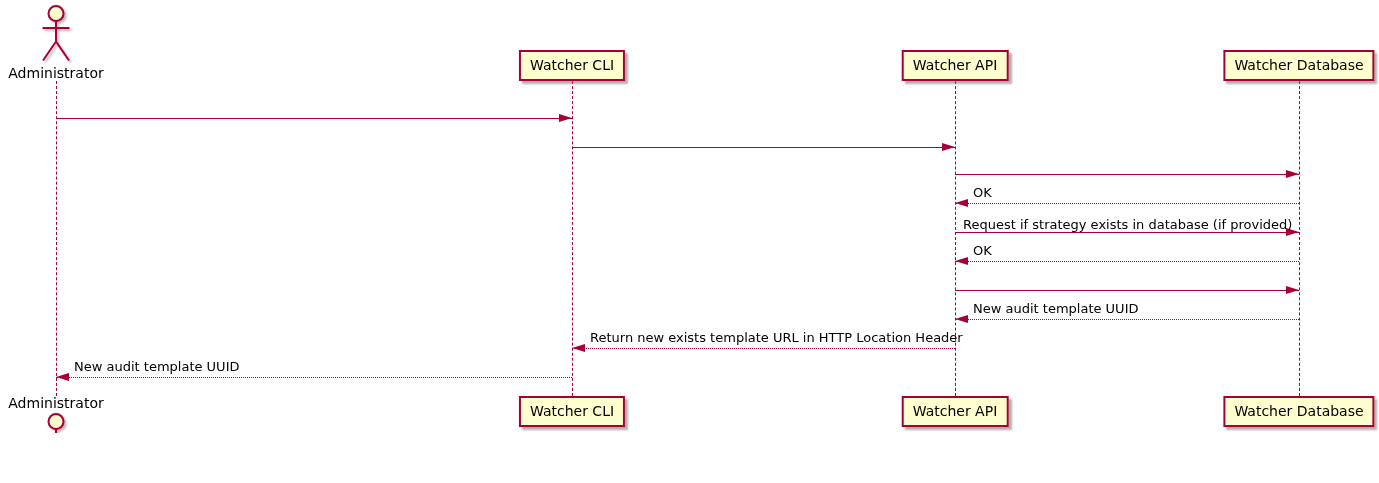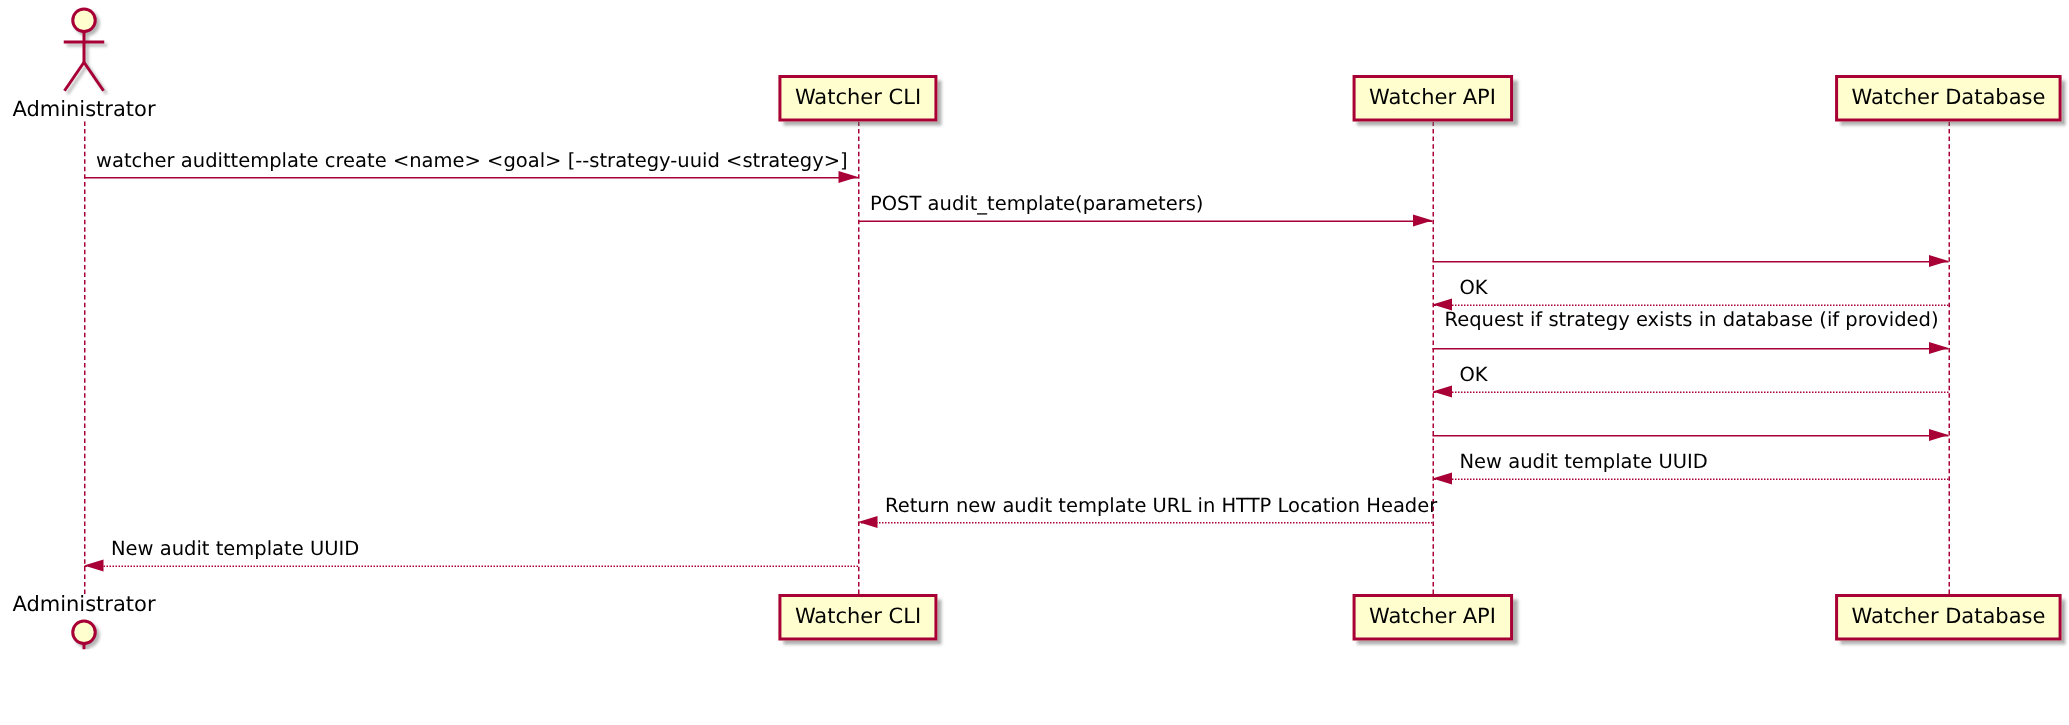--- a/index.html
+++ b/index.html
@@ -91,39 +91,37 @@
     <div class="pbox" style="left: 572px; top: 50px; background: rgb(254, 254, 206); border-color: rgb(168, 0, 54);">Watcher CLI</div>
     <div class="pbox" style="left: 572px; top: 396px; background: rgb(254, 254, 206); border-color: rgb(168, 0, 54);">Watcher CLI</div>
     <div class="lifeline" style="left: 955px; top: 81px; height: 315px; border-left: 1px dashed rgb(168, 0, 54);"></div>
     <div class="pbox" style="left: 955px; top: 50px; background: rgb(254, 254, 206); border-color: rgb(168, 0, 54);">Watcher API</div>
     <div class="pbox" style="left: 955px; top: 396px; background: rgb(254, 254, 206); border-color: rgb(168, 0, 54);">Watcher API</div>
     <div class="lifeline" style="left: 1299px; top: 81px; height: 315px; border-left: 1px dashed rgb(168, 0, 54);"></div>
     <div class="pbox" style="left: 1299px; top: 50px; background: rgb(254, 254, 206); border-color: rgb(168, 0, 54);">Watcher Database</div>
     <div class="pbox" style="left: 1299px; top: 396px; background: rgb(254, 254, 206); border-color: rgb(168, 0, 54);">Watcher Database</div>
     <div class="msg-line" style="left: 56px; top: 118px; width: 516px; border-top: 1px solid rgb(168, 0, 54);"></div>
     <div class="arrow" style="top: 114px; left: 559px; border-left: 13px solid rgb(168, 0, 54);"></div>
-    <div class="msg-label" style="left: 64px; top: 101px;">watcher audittemplate create &lt;name&gt; &lt;goal&gt; [--strategy-uuid &lt;strategy&gt;]</div>
     <div class="msg-line" style="left: 572px; top: 147px; width: 383px; border-top: 1px solid rgb(168, 0, 54);"></div>
     <div class="arrow" style="top: 143px; left: 942px; border-left: 13px solid rgb(168, 0, 54);"></div>
-    <div class="msg-label" style="left: 580px; top: 130px;">POST audit_template(parameters)</div>
     <div class="msg-line" style="left: 955px; top: 174px; width: 344px; border-top: 1px solid rgb(168, 0, 54);"></div>
     <div class="arrow" style="top: 170px; left: 1286px; border-left: 13px solid rgb(168, 0, 54);"></div>
     <div class="msg-line" style="left: 955px; top: 203px; width: 344px; border-top: 1px dotted rgb(168, 0, 54);"></div>
     <div class="arrow" style="top: 199px; left: 955px; border-right: 13px solid rgb(168, 0, 54);"></div>
     <div class="msg-label" style="left: 973px; top: 186px;">OK</div>
     <div class="msg-line" style="left: 955px; top: 232px; width: 344px; border-top: 1px solid rgb(168, 0, 54);"></div>
     <div class="arrow" style="top: 228px; left: 1286px; border-left: 13px solid rgb(168, 0, 54);"></div>
-    <div class="msg-label" style="left: 963px; top: 207px;">Request if strategy exists in database (if provided)</div>
+    <div class="msg-label" style="left: 963px; top: 218px;">Request if strategy exists in database (if provided)</div>
     <div class="msg-line" style="left: 955px; top: 261px; width: 344px; border-top: 1px dotted rgb(168, 0, 54);"></div>
     <div class="arrow" style="top: 257px; left: 955px; border-right: 13px solid rgb(168, 0, 54);"></div>
     <div class="msg-label" style="left: 973px; top: 244px;">OK</div>
     <div class="msg-line" style="left: 955px; top: 290px; width: 344px; border-top: 1px solid rgb(168, 0, 54);"></div>
     <div class="arrow" style="top: 286px; left: 1286px; border-left: 13px solid rgb(168, 0, 54);"></div>
     <div class="msg-line" style="left: 955px; top: 319px; width: 344px; border-top: 1px dotted rgb(168, 0, 54);"></div>
     <div class="arrow" style="top: 315px; left: 955px; border-right: 13px solid rgb(168, 0, 54);"></div>
     <div class="msg-label" style="left: 973px; top: 302px;">New audit template UUID</div>
     <div class="msg-line" style="left: 572px; top: 348px; width: 383px; border-top: 1px dotted rgb(168, 0, 54);"></div>
     <div class="arrow" style="top: 344px; left: 572px; border-right: 13px solid rgb(168, 0, 54);"></div>
-    <div class="msg-label" style="left: 590px; top: 331px;">Return new audit template URL in HTTP Location Header</div>
+    <div class="msg-label" style="left: 590px; top: 331px;">Return new exists template URL in HTTP Location Header</div>
     <div class="msg-line" style="left: 56px; top: 377px; width: 516px; border-top: 1px dotted rgb(168, 0, 54);"></div>
     <div class="arrow" style="top: 373px; left: 56px; border-right: 13px solid rgb(168, 0, 54);"></div>
     <div class="msg-label" style="left: 74px; top: 360px;">New audit template UUID</div>
   </div>
 
 </body></html>

